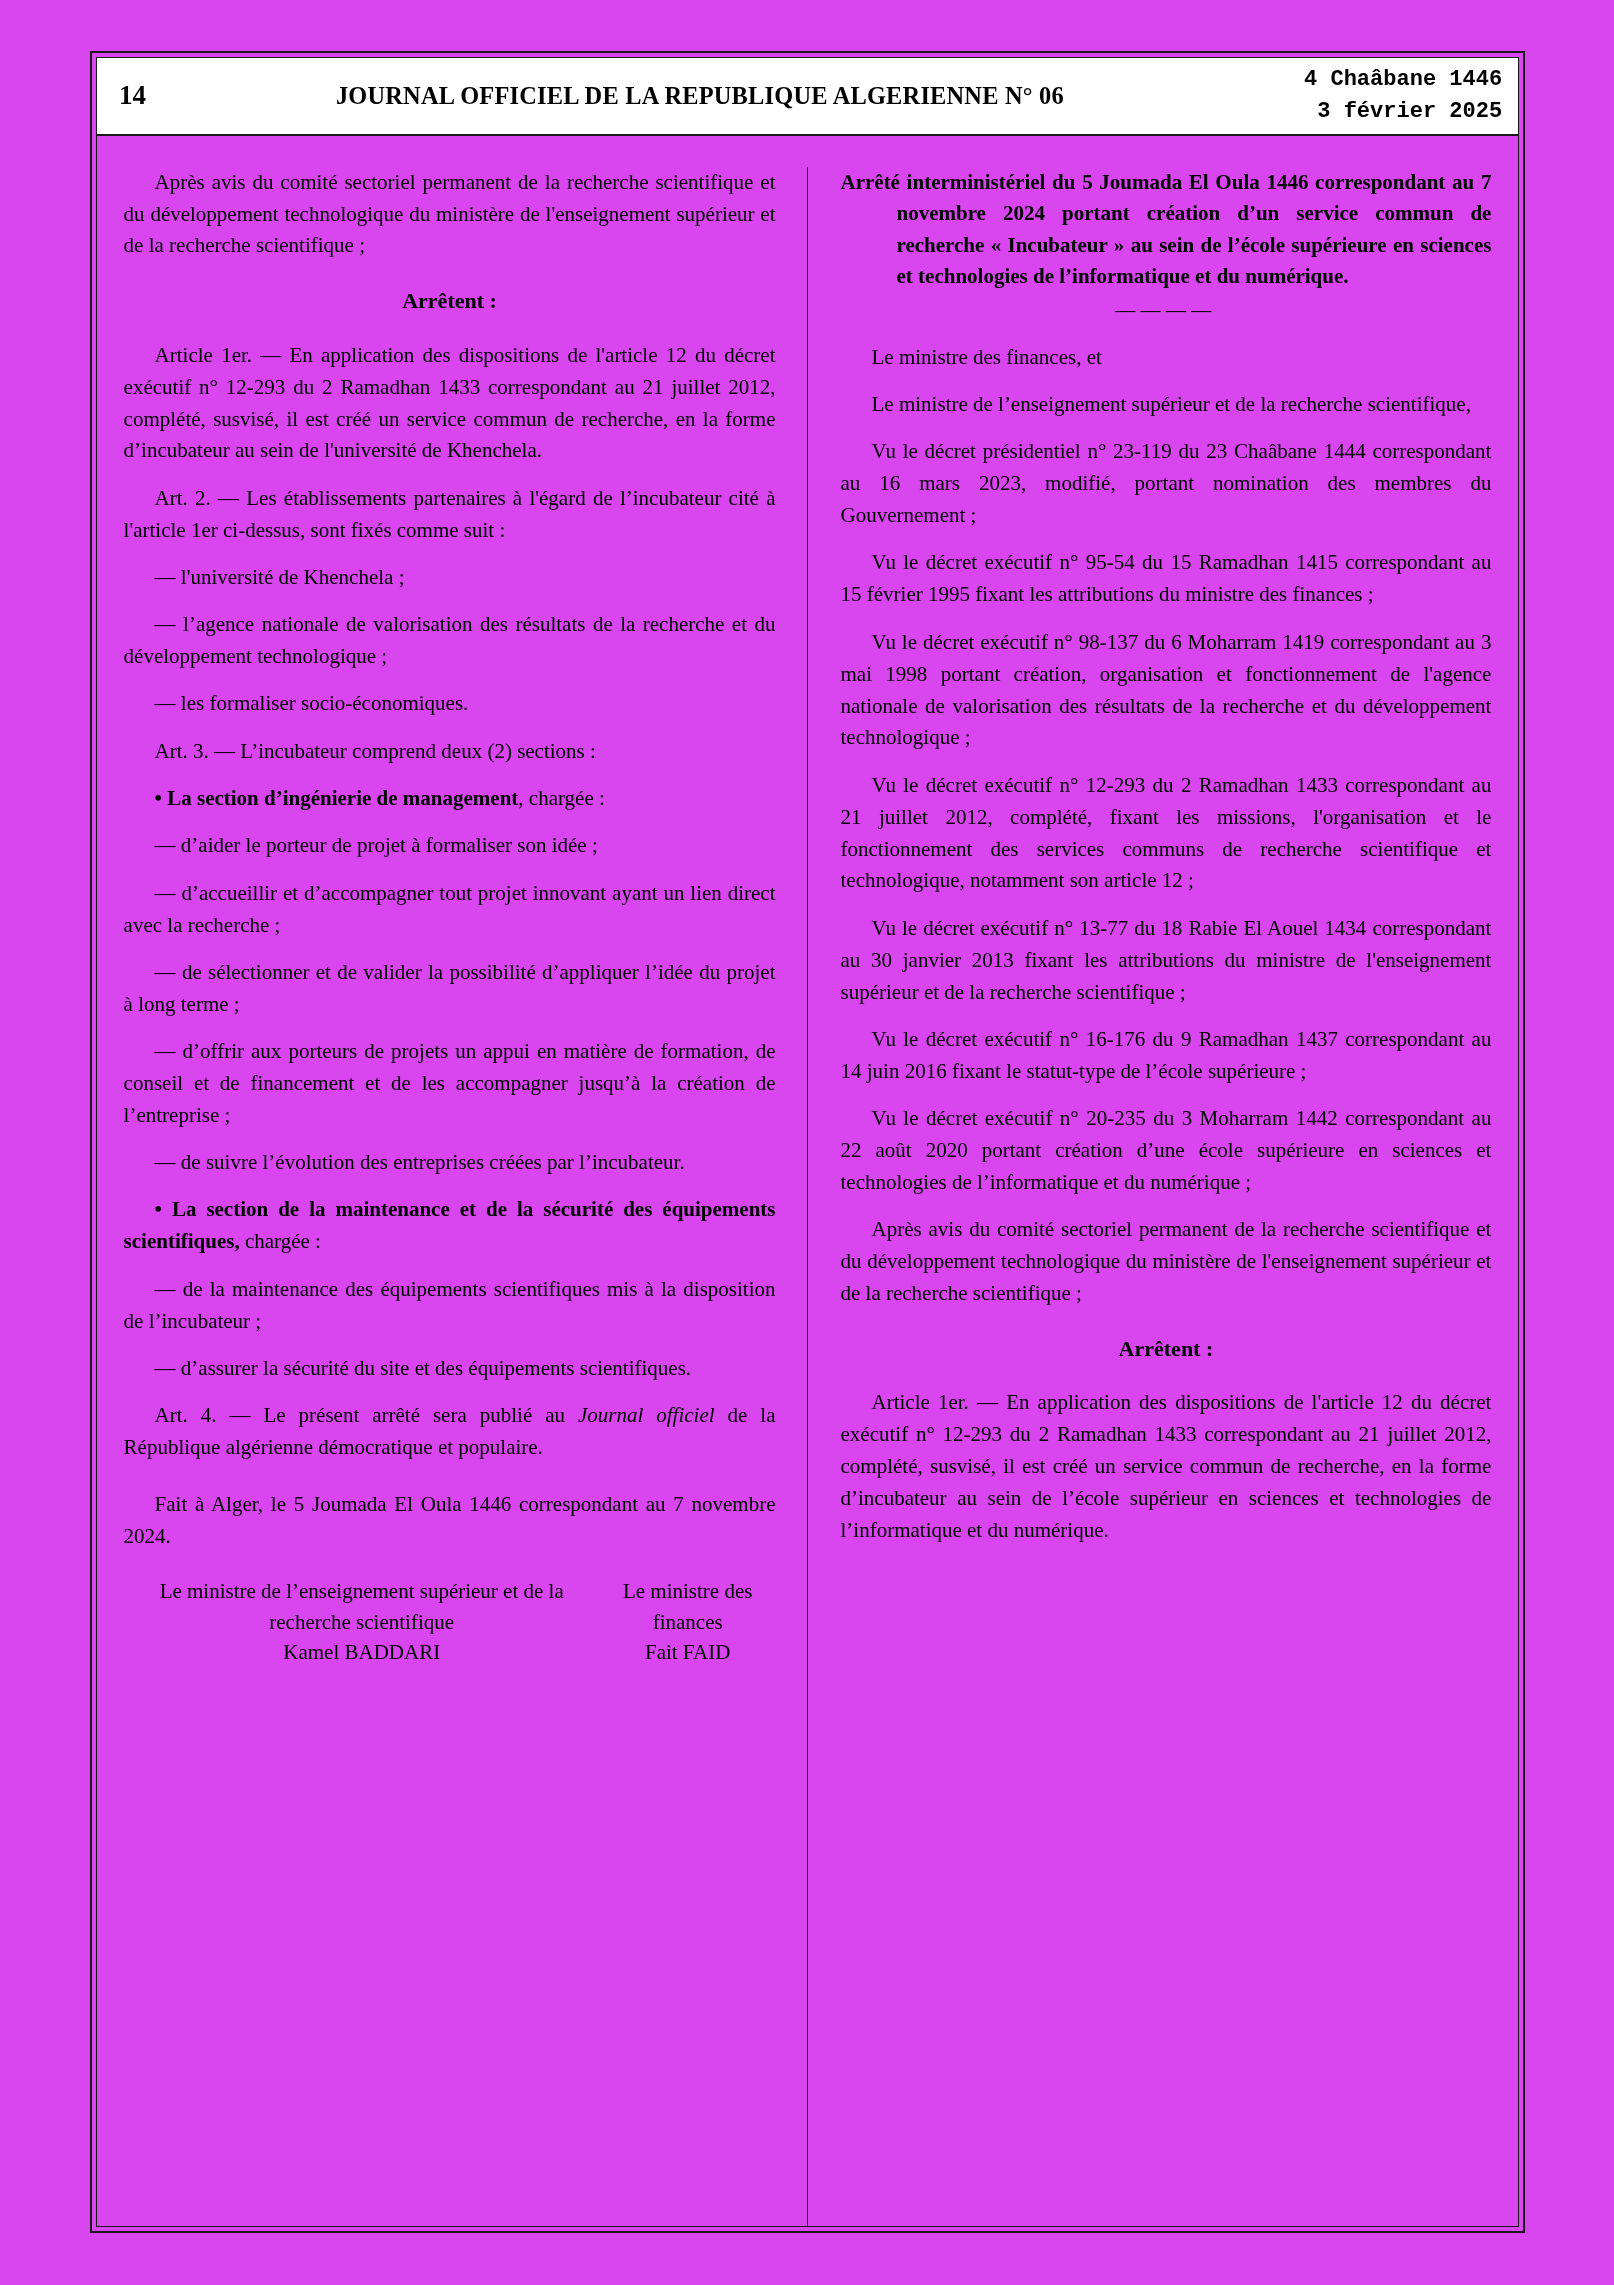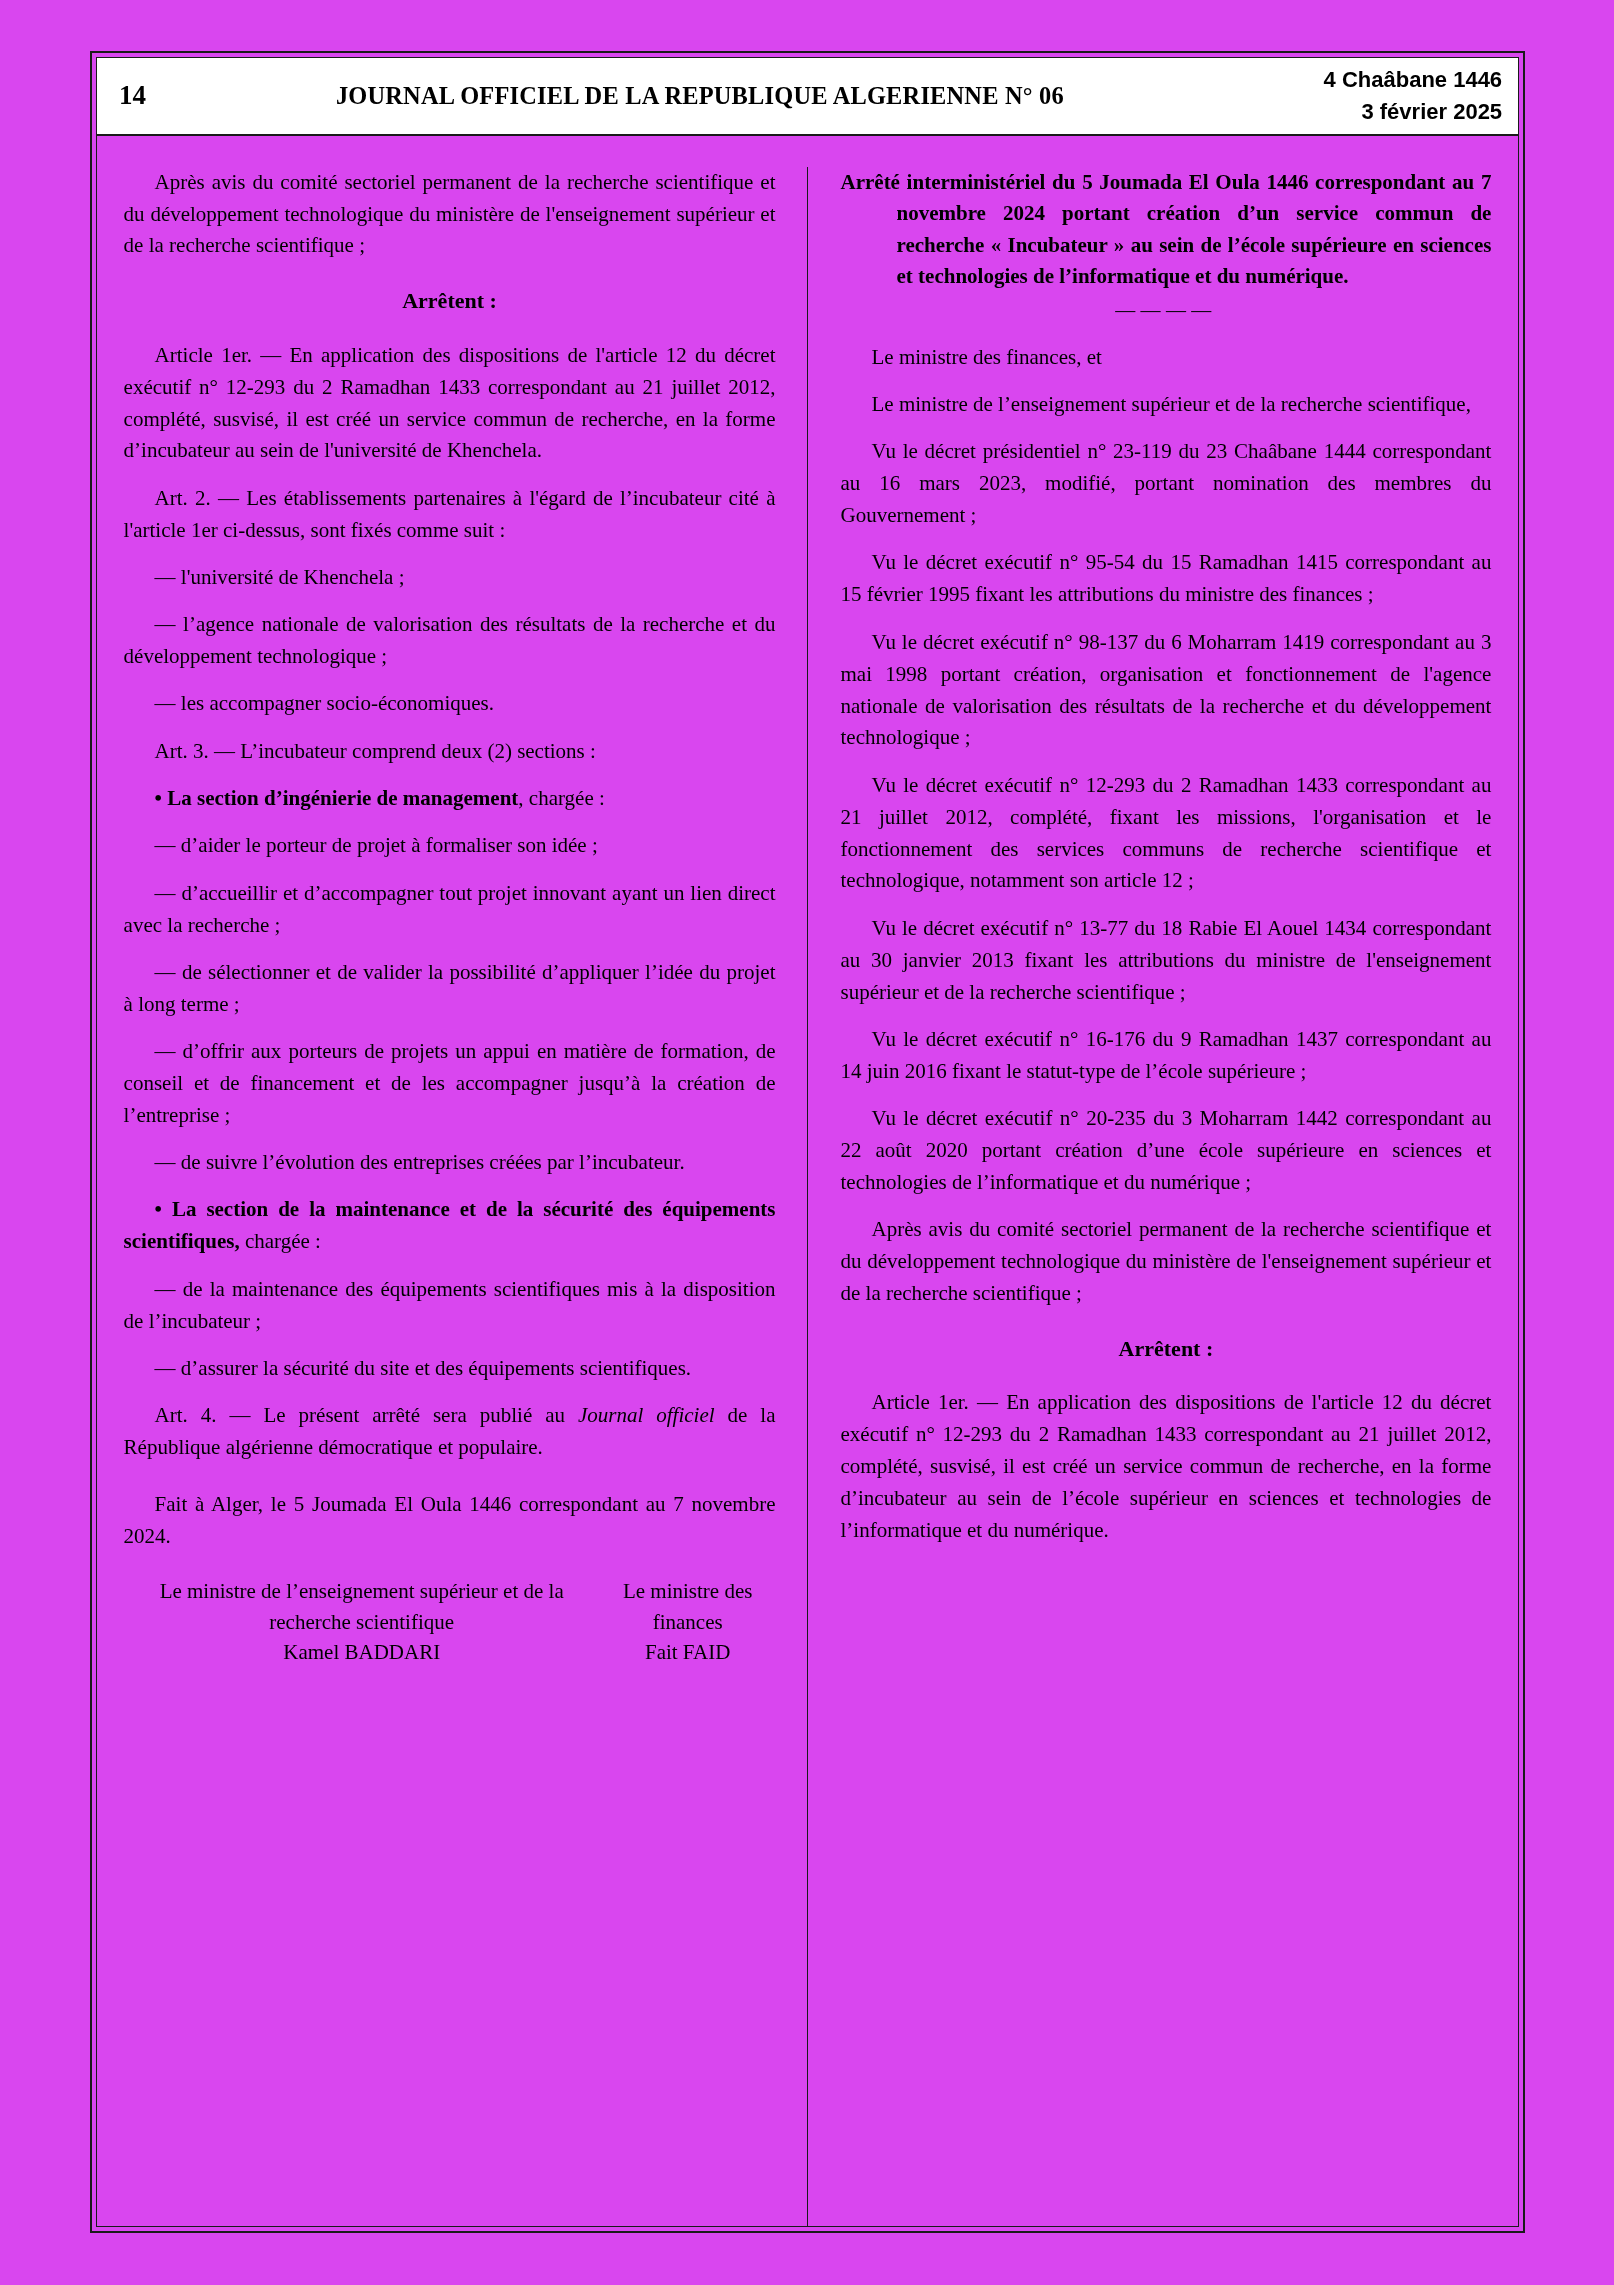--- a/index.html
+++ b/index.html
@@ -68,21 +68,21 @@
   .header-right {
     width: 271px;
     display: flex;
     flex-direction: column;
     align-items: flex-end;
     justify-content: center;
     padding-right: 16.3px;
     font-size: 22px;
     font-weight: bold;
     line-height: 1.45;
-    font-family: Liberation Sans, sans-serif;
+    font-family: Liberation Mono, monospace;
   }
 
   
   .columns {
     display: flex;
     padding: 31px 27px 0 27px;
     box-sizing: border-box;
     height: calc(100% - 78px);
   }
   .col {
@@ -177,21 +177,21 @@
           <p class="indent">Après avis du comité sectoriel permanent de la recherche scientifique et du développement technologique du ministère de l'enseignement supérieur et de la recherche scientifique ;</p>
 
           <p class="arretent">Arrêtent :</p>
 
           <p class="indent">Article 1er. — En application des dispositions de l'article 12 du décret exécutif n° 12-293 du 2 Ramadhan 1433 correspondant au 21 juillet 2012, complété, susvisé, il est créé un service commun de recherche, en la forme d’incubateur au sein de l'université de Khenchela.</p>
 
           <p class="indent">Art. 2. — Les établissements partenaires à l'égard de l’incubateur cité à l'article 1er ci-dessus, sont fixés comme suit :</p>
 
           <p class="indent">— l'université de Khenchela ;</p>
           <p class="indent">— l’agence nationale de valorisation des résultats de la recherche et du développement technologique ;</p>
-          <p class="indent">— les accompagner socio-économiques.</p>
+          <p class="indent">— les formaliser socio-économiques.</p>
 
           <p class="indent">Art. 3. — L’incubateur comprend deux (2) sections :</p>
 
           <p class="indent"><span class="bullet-head">• La section d’ingénierie de management</span><span>, chargée :</span></p>
 
           <p class="indent">— d’aider le porteur de projet à formaliser son idée ;</p>
           <p class="indent">— d’accueillir et d’accompagner tout projet innovant ayant un lien direct avec la recherche ;</p>
           <p class="indent">— de sélectionner et de valider la possibilité d’appliquer l’idée du projet à long terme ;</p>
           <p class="indent">— d’offrir aux porteurs de projets un appui en matière de formation, de conseil et de financement et de les accompagner jusqu’à la création de l’entreprise ;</p>
           <p class="indent">— de suivre l’évolution des entreprises créées par l’incubateur.</p>

